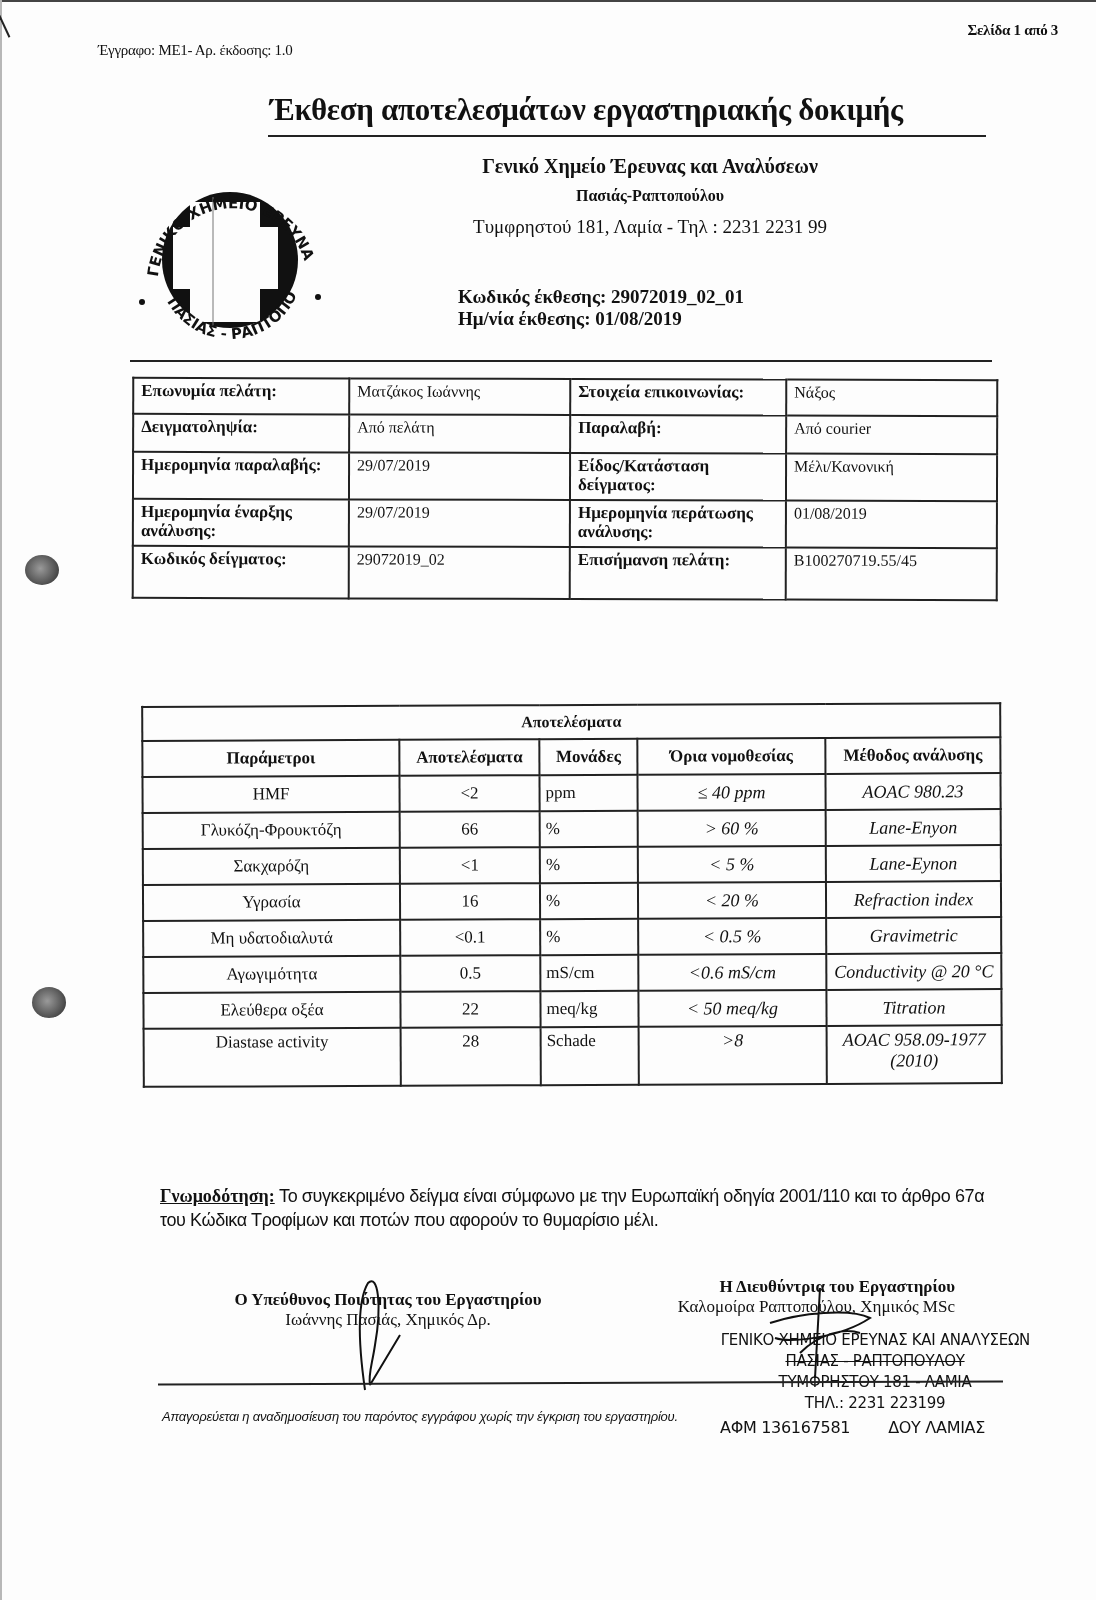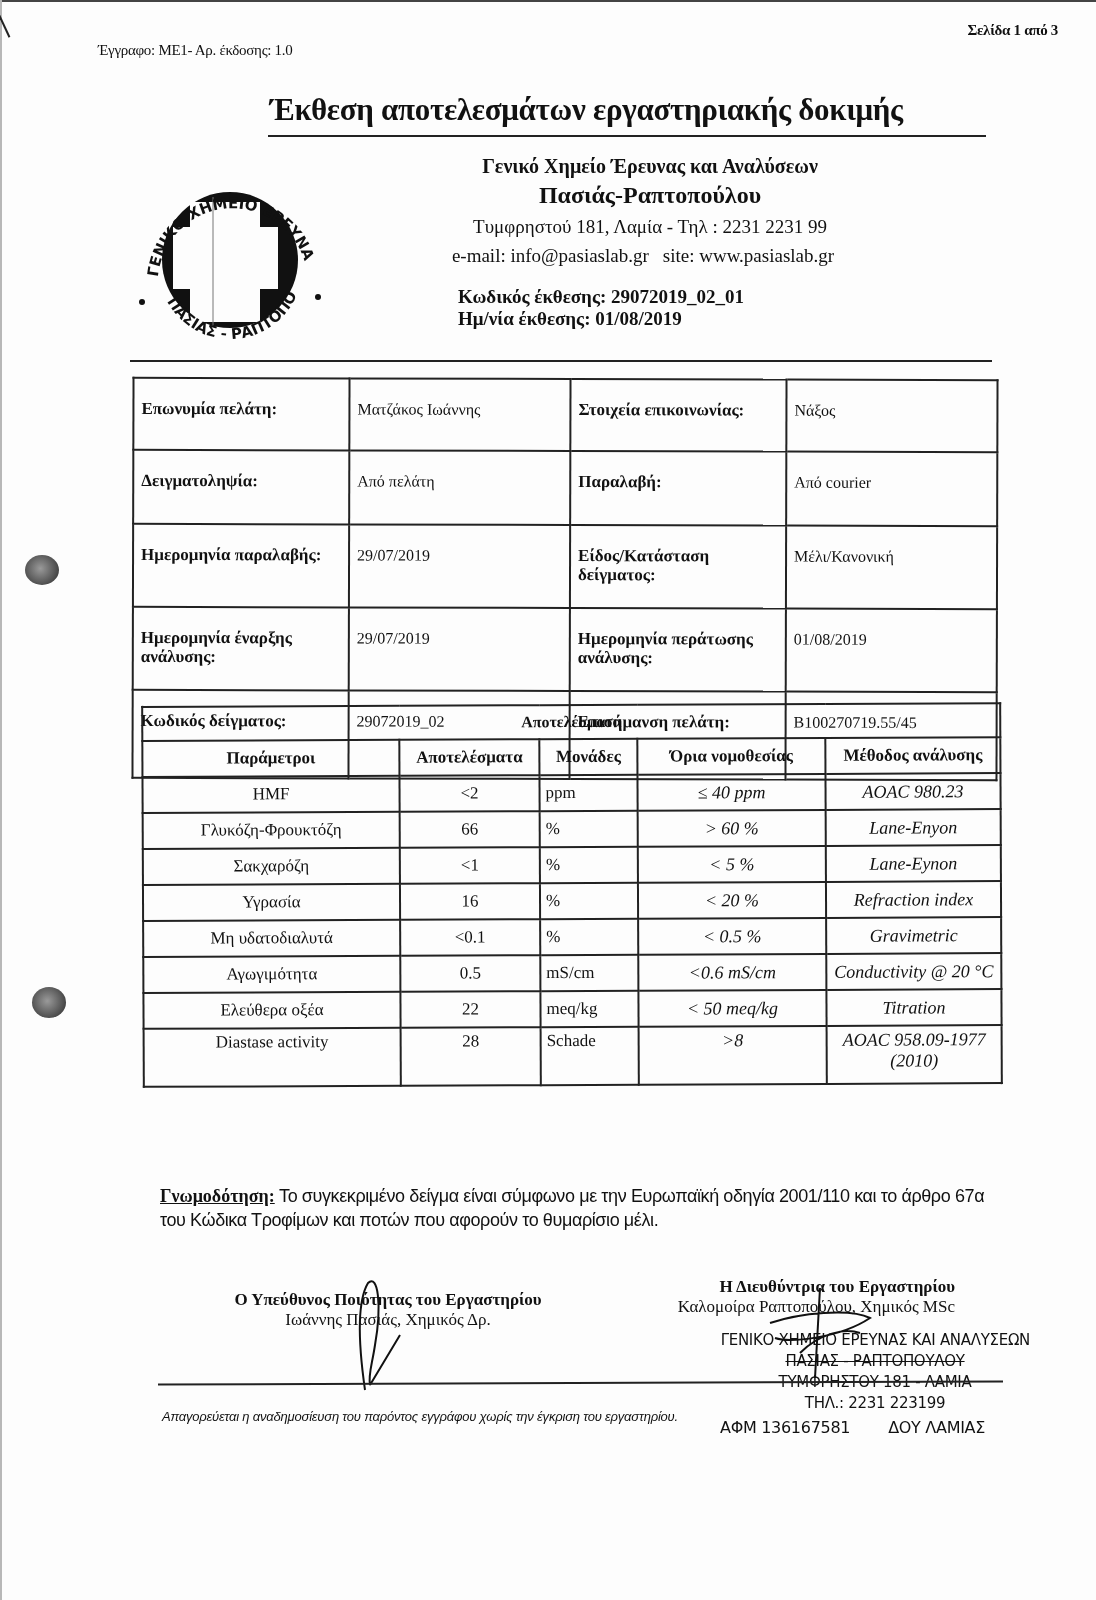--- a/index.html
+++ b/index.html
@@ -15,32 +15,32 @@
   .hdr-left { position: absolute; left: 98px; top: 18px; font-size: 15px; font-weight: normal; letter-spacing: -0.3px; margin-top: 24px; }
   .hdr-right { position: absolute; right: 38px; top: 22px; font-size: 15px; font-weight: bold; letter-spacing: -0.3px; }
 
   .doc-title { position: absolute; left: 270px; top: 92px; font-size: 31px; font-weight: bold; letter-spacing: -0.3px; }
   .rule1 { position: absolute; left: 268px; top: 135px; width: 718px; height: 2px; background: #222; }
 
   .logo { position: absolute; left: 128px; top: 157px; width: 205px; height: 200px; }
 
   .lab { position: absolute; left: 440px; top: 152px; width: 420px; text-align: center; }
   .lab-name { font-size: 20px; font-weight: bold; line-height: 29px; }
-  .lab-sub { font-size: 24px; font-weight: bold; line-height: 29px; }
+  .lab-sub { font-size: 16px; font-weight: bold; line-height: 29px; }
   .lab-addr { font-size: 19px; line-height: 30px; margin-top: 2px; }
   .lab-mail { font-size: 19px; line-height: 28px; }
   .lab-mail span { margin-right: 14px; }
 
   .report-meta { position: absolute; left: 458px; top: 286px; font-size: 19px; font-weight: bold; line-height: 22px; }
 
   .rule2 { position: absolute; left: 130px; top: 360px; width: 862px; height: 2px; background: #222; }
 
   table { border-collapse: collapse; position: absolute; }
   .info-table { left: 132px; top: 378px; width: 866px; transform: rotate(0.15deg); }
-  .info-table td { border: 2px solid #222; vertical-align: top; padding: 20px 7px; font-size: 16px; line-height: 19px; }
+  .info-table td { border: 2px solid #222; vertical-align: top; padding: 2px 7px; font-size: 16px; line-height: 19px; }
   .info-table td.lbl { font-weight: bold; font-size: 17px; }
   .info-table td.c1 { width: 200px; }
   .info-table td.c2 { width: 205px; margin-left: 12px; }
   .info-table td.c3 { width: 200px; border-radius: 10px; }
   .info-table tr.r1 td { height: 30px; }
   .info-table tr.r2 td { height: 32px; }
   .info-table tr.r3 td { height: 41px; }
   .info-table tr.r4 td { height: 41px; }
   .info-table tr.r5 td { height: 46px; }
 
@@ -109,23 +109,20 @@
     <textPath href="#arcBot" startOffset="10">ΠΑΣΙΑΣ - ΡΑΠΤΟΠΟΥΛΟΥ</textPath>
   </text>
   <circle cx="14" cy="145" r="3" fill="#111"></circle>
   <circle cx="190" cy="140" r="3" fill="#111"></circle>
 </svg>
 
 <div class="lab">
   <div class="lab-name">Γενικό Χημείο Έρευνας και Αναλύσεων</div>
   <div class="lab-sub">Πασιάς-Ραπτοπούλου</div>
   <div class="lab-addr">Τυμφρηστού 181, Λαμία - Τηλ : 2231 2231 99</div>
-  <div class="lab-mail">
-    <span>e-mail: info@pasiaslab.gr</span><span>site: www.pasiaslab.gr</span>
-  </div>
 </div>
 
 <div class="report-meta">
   <div>Κωδικός έκθεσης: 29072019_02_01</div>
   <div>Ημ/νία έκθεσης: 01/08/2019</div>
 </div>
 
 <div class="rule2"></div>
 
 <table class="info-table">

